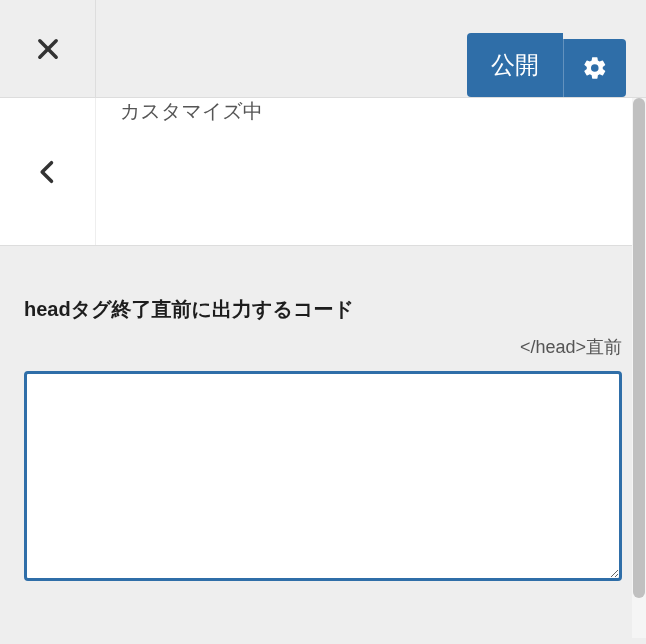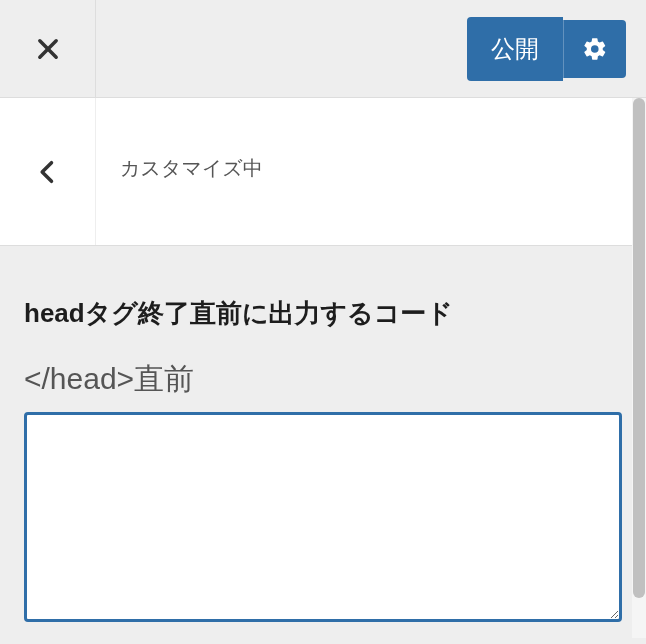--- a/index.html
+++ b/index.html
@@ -29,21 +29,21 @@
       border-right: 1px solid #ddd;
       cursor: pointer;
     }
     .close-cell svg {
       width: 28px;
       height: 28px;
     }
     .topbar-right {
       flex: 1;
       display: flex;
-      align-items: center;
+      align-items: flex-end;
       justify-content: flex-end;
       padding-right: 20px;
       gap: 0;
     }
     .publish-btn {
       background: #2f6ea8;
       color: #fff;
       border: none;
       font-size: 24px;
       font-weight: 500;
@@ -84,46 +84,46 @@
       cursor: pointer;
     }
     .back-cell svg {
       width: 28px;
       height: 28px;
     }
     .section-titles {
       flex: 1;
       display: flex;
       flex-direction: column;
-      justify-content: center;
       padding-left: 24px;
     }
     .breadcrumb {
       font-size: 20px;
       color: #555;
       margin-bottom: 6px;
     }
     .section-title {
       font-size: 34px;
       color: #222;
       font-weight: 400;
     }
     .content {
       padding: 50px 24px 24px 24px;
     }
     .field-title {
-      font-size: 26px;
+      font-size: 20px;
       font-weight: 700;
       color: #1d1d1d;
-      margin-bottom: 28px;
+      margin-bottom: 12px;
     }
     .field-desc {
-      font-size: 30px;
+      font-size: 18px;
       color: #555;
       margin-bottom: 12px;
+      text-align: right;
     }
     .code-textarea {
       width: 100%;
       height: 210px;
       border: 3px solid #2f6ea8;
       border-radius: 4px;
       padding: 10px 12px;
       font-size: 20px;
       font-family: inherit;
       resize: both;

